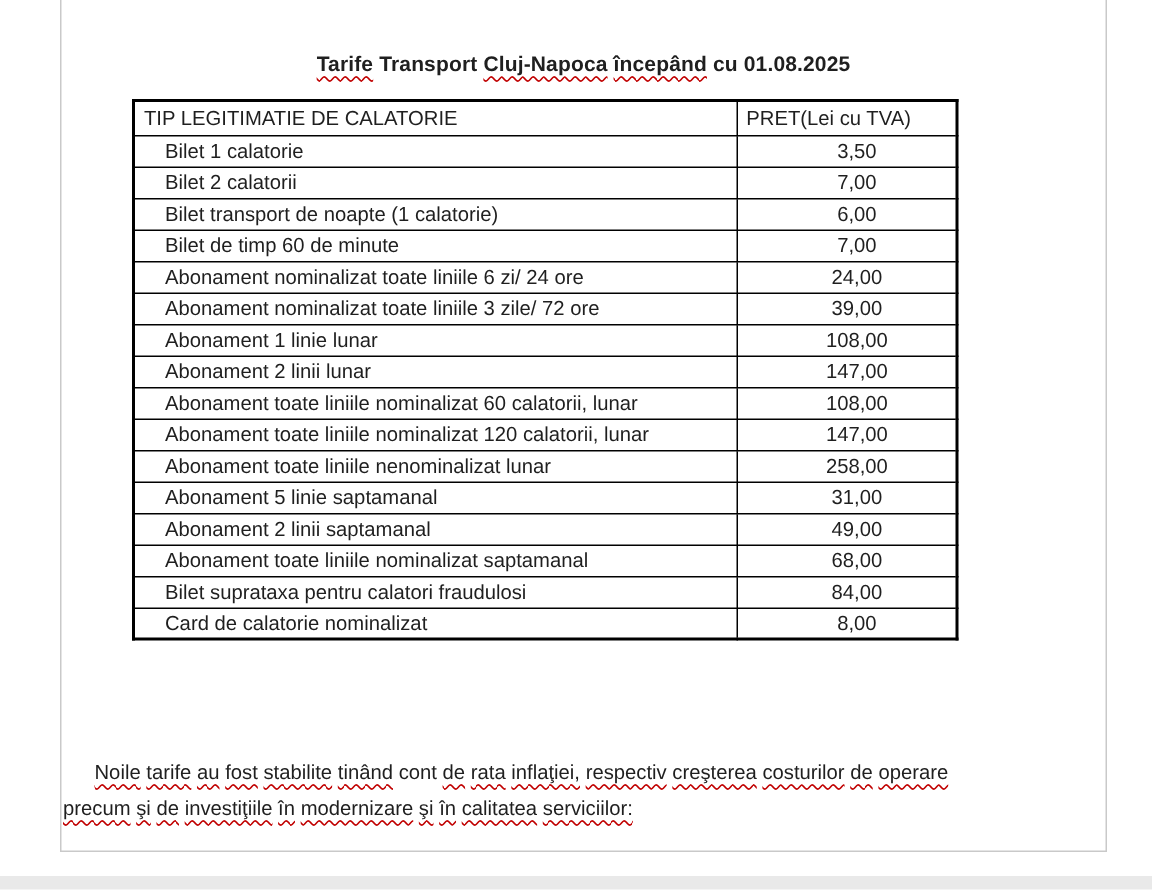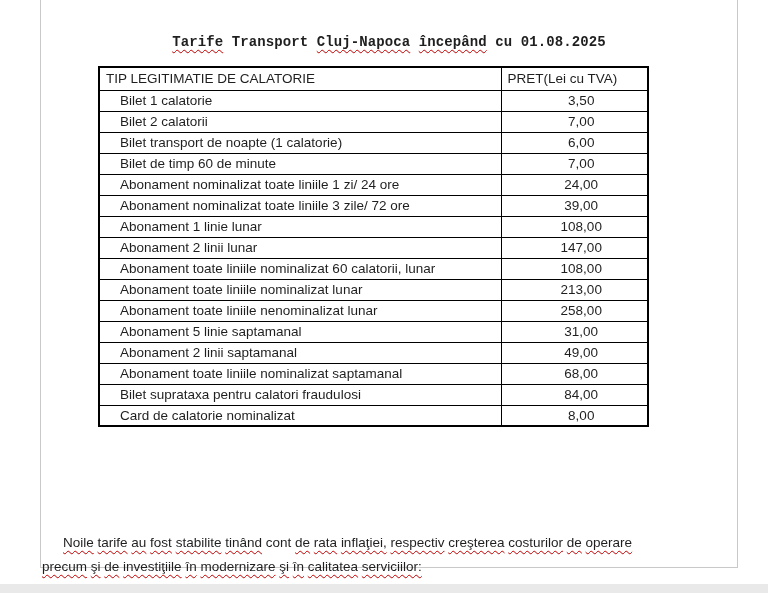--- a/index.html
+++ b/index.html
@@ -17,40 +17,40 @@
     font-family:"Liberation Sans","DejaVu Sans",sans-serif;
   }
   .page{
     position:absolute;left:40px;top:-8px;width:698px;height:576px;
     background:#ffffff;border:1px solid var(--page-border);
   }
   .title{
     position:absolute;top:40px;left:0;width:100%;
     margin:0;text-align:center;
     font-size:14px;font-weight:bold;line-height:18px;
-    letter-spacing:0.1px;white-space:nowrap;font-family:Liberation Mono, monospace;
+    letter-spacing:0.1px;white-space:nowrap;
   }
   table.tariff{
-    position:absolute;left:57px;top:73px;
+    position:absolute;left:47px;top:73px;
     border-collapse:collapse;table-layout:fixed;width:549px;
     border:2px solid var(--table-border);
   }
   table.tariff th,table.tariff td{
     border:1px solid var(--table-border);
     font-size:13.5px;line-height:15px;
     padding:0 6px;overflow:hidden;white-space:nowrap;
   }
   table.tariff th{height:23px;font-weight:normal;text-align:left;}
   table.tariff td{height:21px;padding-left:20px;}
   .col1{width:402px;}
   .col2{width:147px;}
   td.c1{text-align:left;}
   td.c2{text-align:center;}
   .note{
-    position:absolute;left:1px;top:538px;width:695px;
+    position:absolute;left:1px;top:510px;width:695px;
     margin:0;font-size:13.5px;line-height:24px;
   }
   .note .line{white-space:nowrap;}
   .note .line.first{text-indent:21px;}
   .sq{
     text-decoration-line:underline;
     text-decoration-style:wavy;
     text-decoration-color:var(--sq-color);
     text-decoration-thickness:1px;
     text-underline-offset:3px;
@@ -90,42 +90,42 @@
         </tr>
         <tr>
           <td class="c1">Bilet transport de noapte (1 calatorie)</td>
           <td class="c2">6,00</td>
         </tr>
         <tr>
           <td class="c1">Bilet de timp 60 de minute</td>
           <td class="c2">7,00</td>
         </tr>
         <tr>
-          <td class="c1">Abonament nominalizat toate liniile 1 zi/ 24 ore</td>
+          <td class="c1">Abonament nominalizat toate liniile 6 zi/ 24 ore</td>
           <td class="c2">24,00</td>
         </tr>
         <tr>
           <td class="c1">Abonament nominalizat toate liniile 3 zile/ 72 ore</td>
           <td class="c2">39,00</td>
         </tr>
         <tr>
           <td class="c1">Abonament 1 linie lunar</td>
           <td class="c2">108,00</td>
         </tr>
         <tr>
           <td class="c1">Abonament 2 linii lunar</td>
           <td class="c2">147,00</td>
         </tr>
         <tr>
           <td class="c1">Abonament toate liniile nominalizat 60 calatorii, lunar</td>
           <td class="c2">108,00</td>
         </tr>
         <tr>
-          <td class="c1">Abonament toate liniile nominalizat lunar</td>
-          <td class="c2">213,00</td>
+          <td class="c1">Abonament toate liniile nominalizat 120 calatorii, lunar</td>
+          <td class="c2">147,00</td>
         </tr>
         <tr>
           <td class="c1">Abonament toate liniile nenominalizat lunar</td>
           <td class="c2">258,00</td>
         </tr>
         <tr>
           <td class="c1">Abonament 5 linie saptamanal</td>
           <td class="c2">31,00</td>
         </tr>
         <tr>

